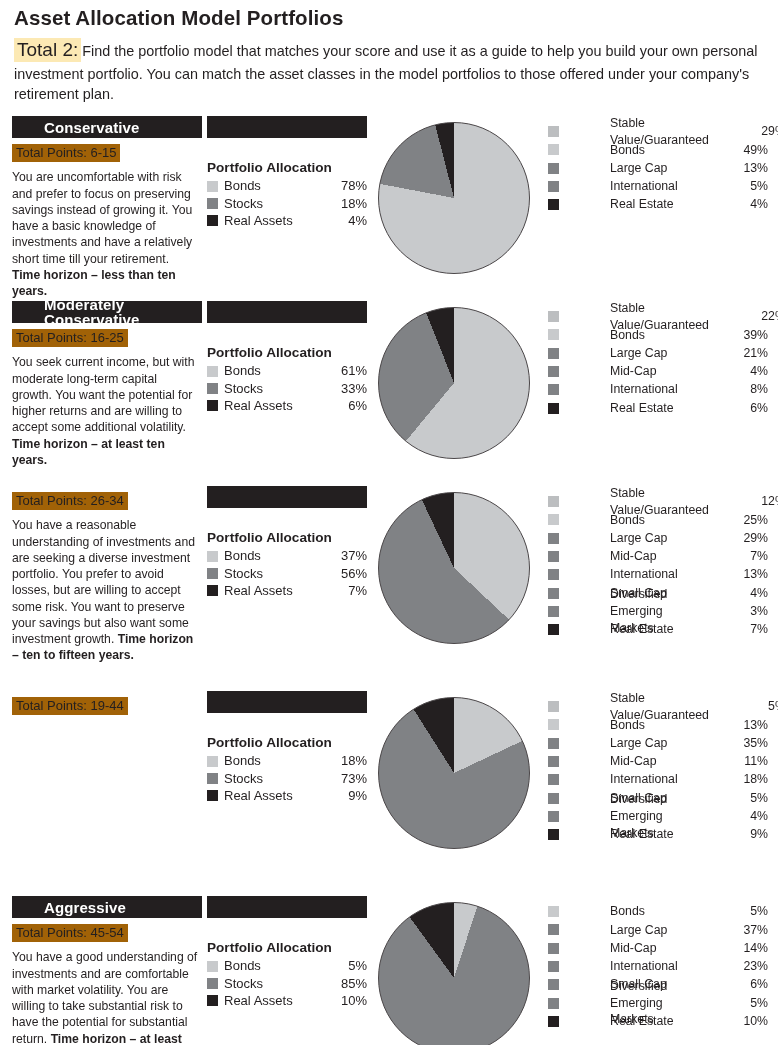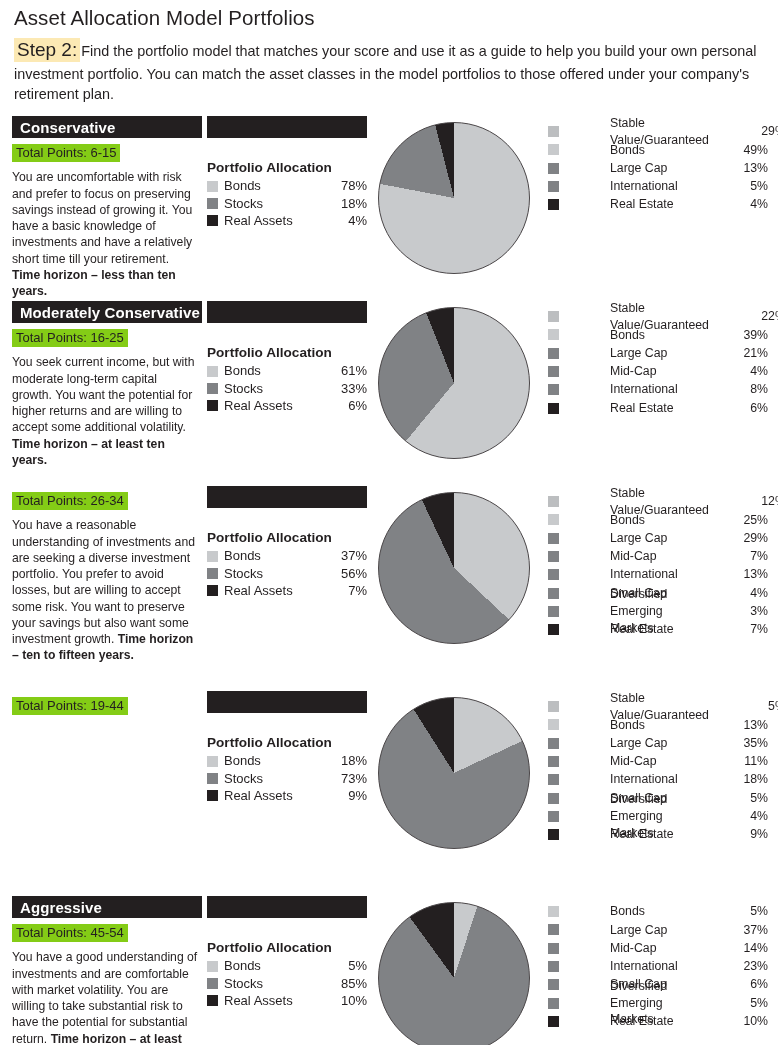--- a/index.html
+++ b/index.html
@@ -15,21 +15,21 @@
     position: relative;
     overflow: hidden;
   }
 
   
   #page-header {
     padding: 6px 14px 0 14px;
   }
   .page-title {
     font-size: 20.5px;
-    font-weight: 400;
+    font-weight: 700;
     letter-spacing: .1px;
     color: #231f20;
     margin: 0 0 6px 0;
     line-height: 1.2;
   }
   .intro-block {
     font-size: 14.4px;
     line-height: 1.42;
     color: #231f20;
     max-width: 752px;
@@ -69,24 +69,25 @@
     align-items: center;
     padding: 0 0 0 8px;
     box-sizing: border-box;
   }
   .section-title-bar .title-text {
     color: #ffffff;
     font-weight: bold;
     font-size: 15px;
     letter-spacing: .1px;
     line-height: 1;
+    margin-left: 24px;
   }
   .total-points {
     display: inline-block;
-    background: #84cc16;
+    background: #a16207;
     font-size: 13px;
     padding: 2px 4px 3px 4px;
     margin-top: 6px;
     line-height: 1;
     white-space: nowrap;
   }
   .desc {
     font-size: 12.2px;
     line-height: 1.33;
     margin-top: 7px;
@@ -167,21 +168,21 @@
   }
   .legend-row .nm { flex: 1 1 auto; }
   .legend-row .vl { flex: 0 0 34px; text-align: right; }
 </style>
 </head>
 <body>
 
 <div id="page-header">
   <h1 class="page-title">Asset Allocation Model Portfolios</h1>
   <div class="intro-block">
-    <span class="step-label">Step 2:</span><span>Find the portfolio model that matches your score and use it as a guide to help you build your own personal investment portfolio. You can match the asset classes in the model portfolios to those offered under your company's retirement plan.</span>
+    <span class="step-label">Total 2:</span><span>Find the portfolio model that matches your score and use it as a guide to help you build your own personal investment portfolio. You can match the asset classes in the model portfolios to those offered under your company's retirement plan.</span>
   </div>
 </div>
 
 <div id="sections">
     <div class="portfolio-section">
       <div class="col-left"><div class="section-title-bar">
           <span class="title-text">Conservative</span>
         </div><div class="total-points">Total Points: 6-15</div><div class="desc"><span>You are uncomfortable with risk and prefer to focus on preserving savings instead of growing it. You have a basic knowledge of investments and have a relatively short time till your retirement. </span><b>Time horizon – less than ten years.</b></div></div>
       <div class="col-mid">
         <div class="mid-bar"></div>

